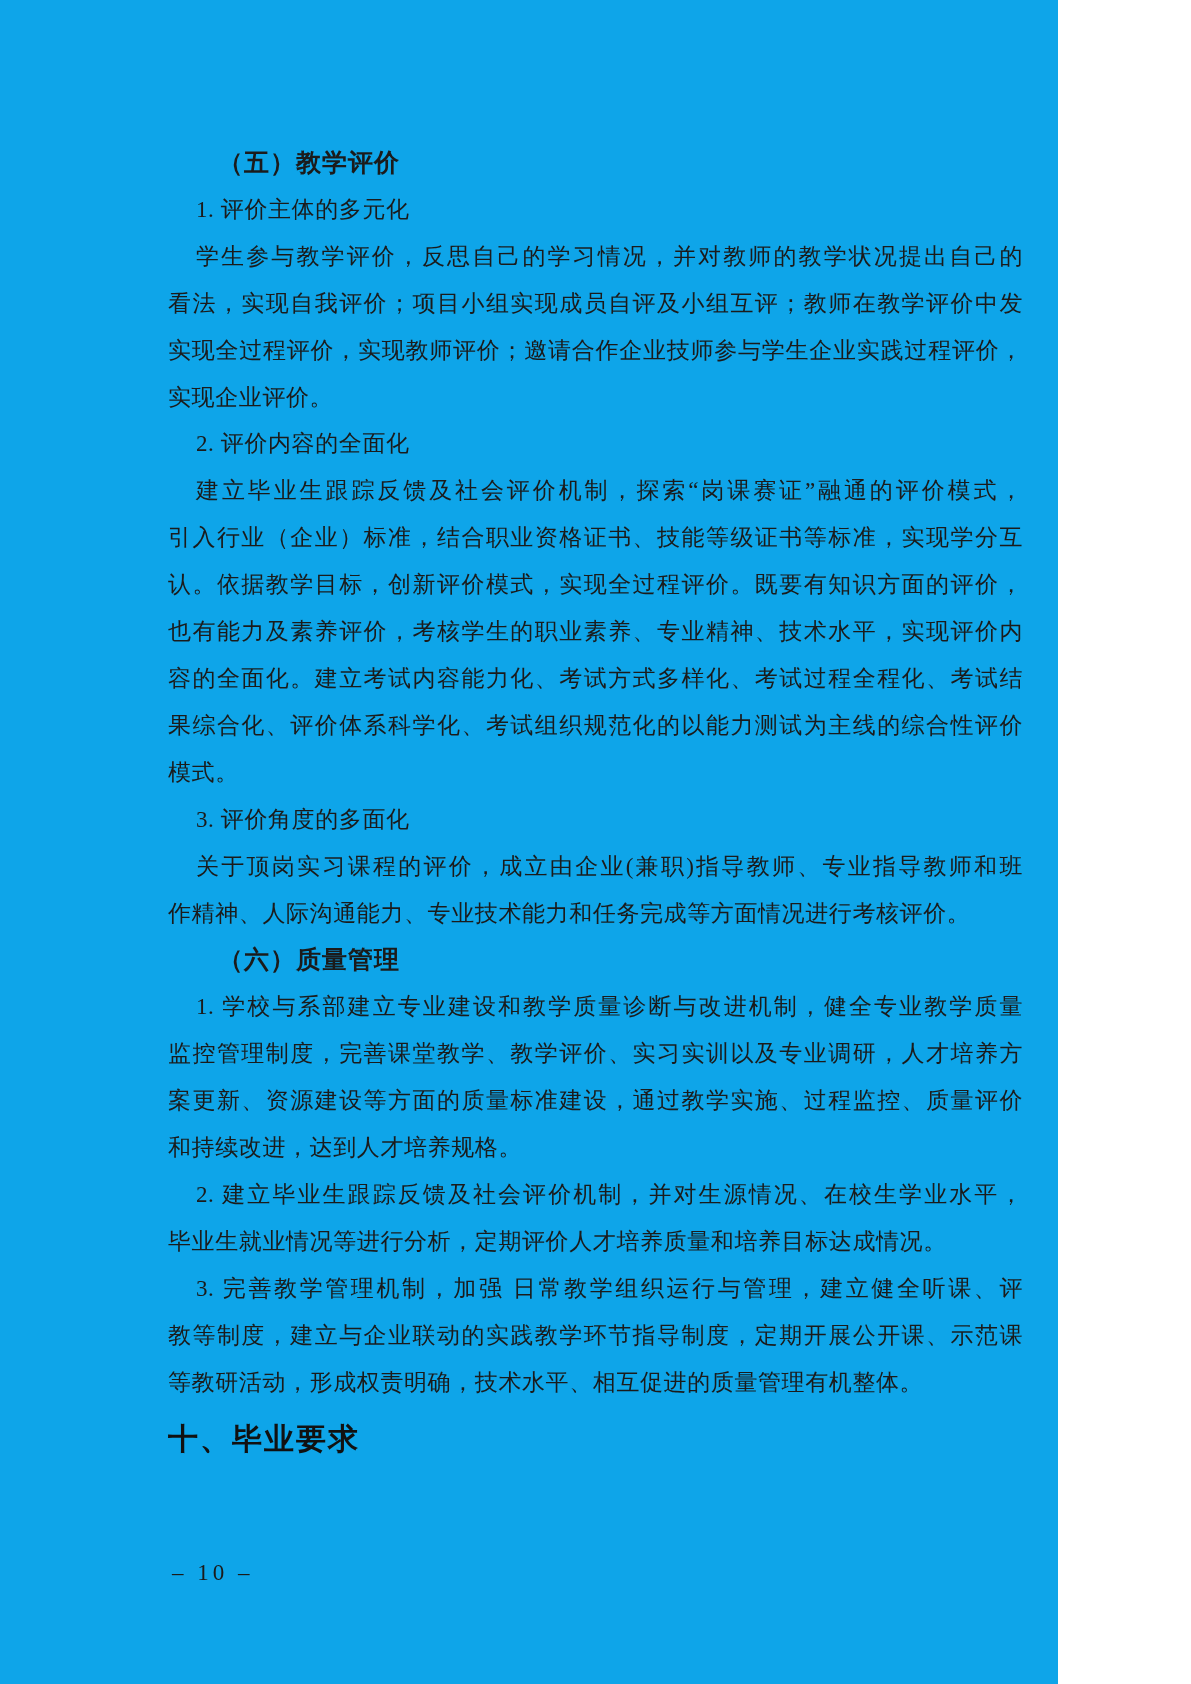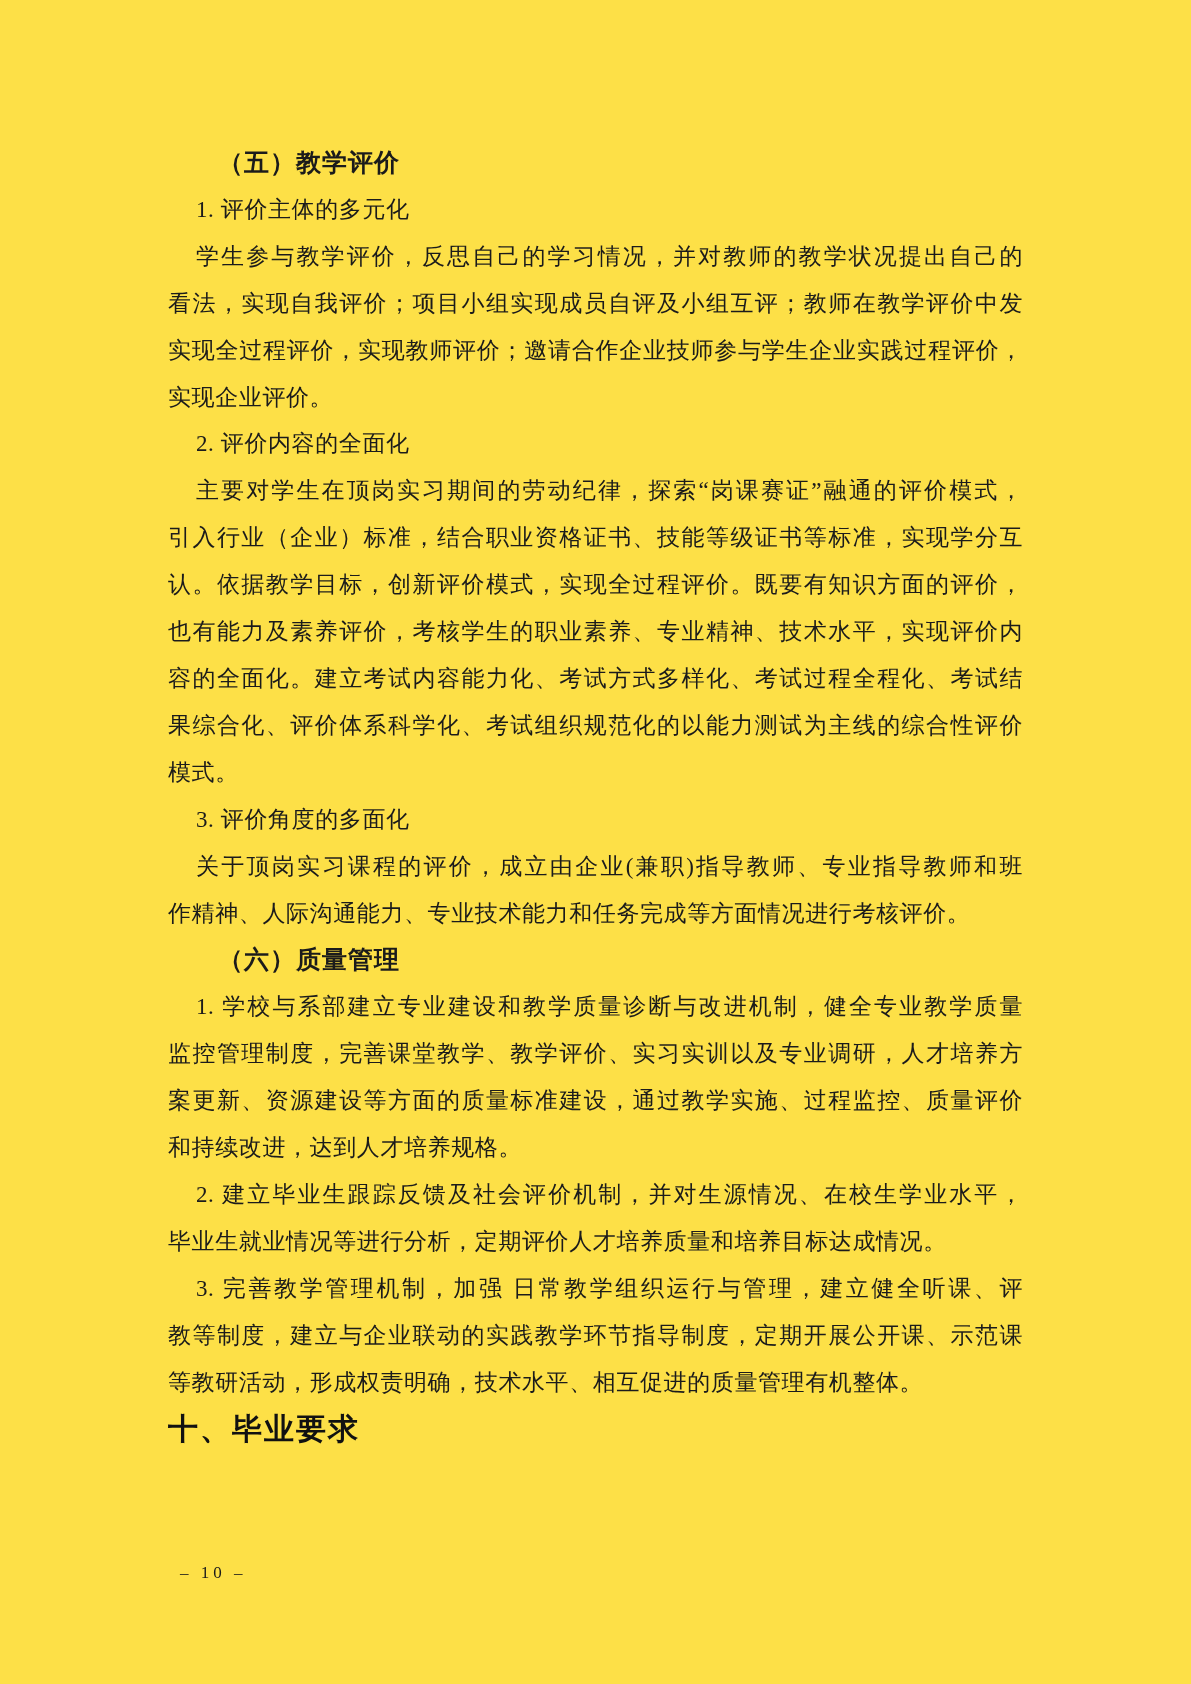--- a/index.html
+++ b/index.html
@@ -2,23 +2,23 @@
 <html><head>
 <meta charset="utf-8">
 <style>
   html, body {
     margin: 0;
     padding: 0;
     background: #ffffff;
   }
   .page {
     position: relative;
-    width: 1191px;
+    width: 1058px;
     height: 1684px;
-    background: #fde047;
+    background: #0ea5e9;
     overflow: hidden;
     font-family: "Liberation Serif", "DejaVu Serif", serif;
     color: #1b1b1b;
   }
   .doc {
     position: absolute;
     left: 168px;
     top: 140px;
     width: 855px;
     font-size: 23px;
@@ -44,53 +44,53 @@
   }
   
   .h2 {
     font-weight: bold;
     font-size: 25px;
     text-indent: 50px;
     letter-spacing: 1px;
   }
   
   .chapter {
-    margin-top: 0;
+    margin-top: 10px;
     font-family: "Liberation Sans", "DejaVu Sans", sans-serif;
     font-weight: bold;
     font-size: 30px;
     letter-spacing: 2px;
     color: #111111;
   }
   .footer {
     position: absolute;
-    left: 180px;
+    left: 172px;
     top: 1556px;
-    font-size: 17px;
+    font-size: 23px;
     letter-spacing: 4px;
     line-height: 34px;
     color: #1b1b1b;
   }
 </style>
 </head>
 <body>
 
 <div class="page">
   <div class="doc">
 
     <div class="line h2">（五）教学评价</div>
 
     <div class="line sub">1. 评价主体的多元化</div>
     <div class="line fill indent">学生参与教学评价，反思自己的学习情况，并对教师的教学状况提出自己的</div>
     <div class="line fill">看法，实现自我评价；项目小组实现成员自评及小组互评；教师在教学评价中发</div>
     <div class="line fill">实现全过程评价，实现教师评价；邀请合作企业技师参与学生企业实践过程评价，</div>
     <div class="line">实现企业评价。</div>
 
     <div class="line sub">2. 评价内容的全面化</div>
-    <div class="line fill indent">主要对学生在顶岗实习期间的劳动纪律，探索“岗课赛证”融通的评价模式，</div>
+    <div class="line fill indent">建立毕业生跟踪反馈及社会评价机制，探索“岗课赛证”融通的评价模式，</div>
     <div class="line fill">引入行业（企业）标准，结合职业资格证书、技能等级证书等标准，实现学分互</div>
     <div class="line fill">认。依据教学目标，创新评价模式，实现全过程评价。既要有知识方面的评价，</div>
     <div class="line fill">也有能力及素养评价，考核学生的职业素养、专业精神、技术水平，实现评价内</div>
     <div class="line fill">容的全面化。建立考试内容能力化、考试方式多样化、考试过程全程化、考试结</div>
     <div class="line fill">果综合化、评价体系科学化、考试组织规范化的以能力测试为主线的综合性评价</div>
     <div class="line">模式。</div>
 
     <div class="line sub">3. 评价角度的多面化</div>
     <div class="line fill indent">关于顶岗实习课程的评价，成立由企业(兼职)指导教师、专业指导教师和班</div>
     <div class="line">作精神、人际沟通能力、专业技术能力和任务完成等方面情况进行考核评价。</div>

